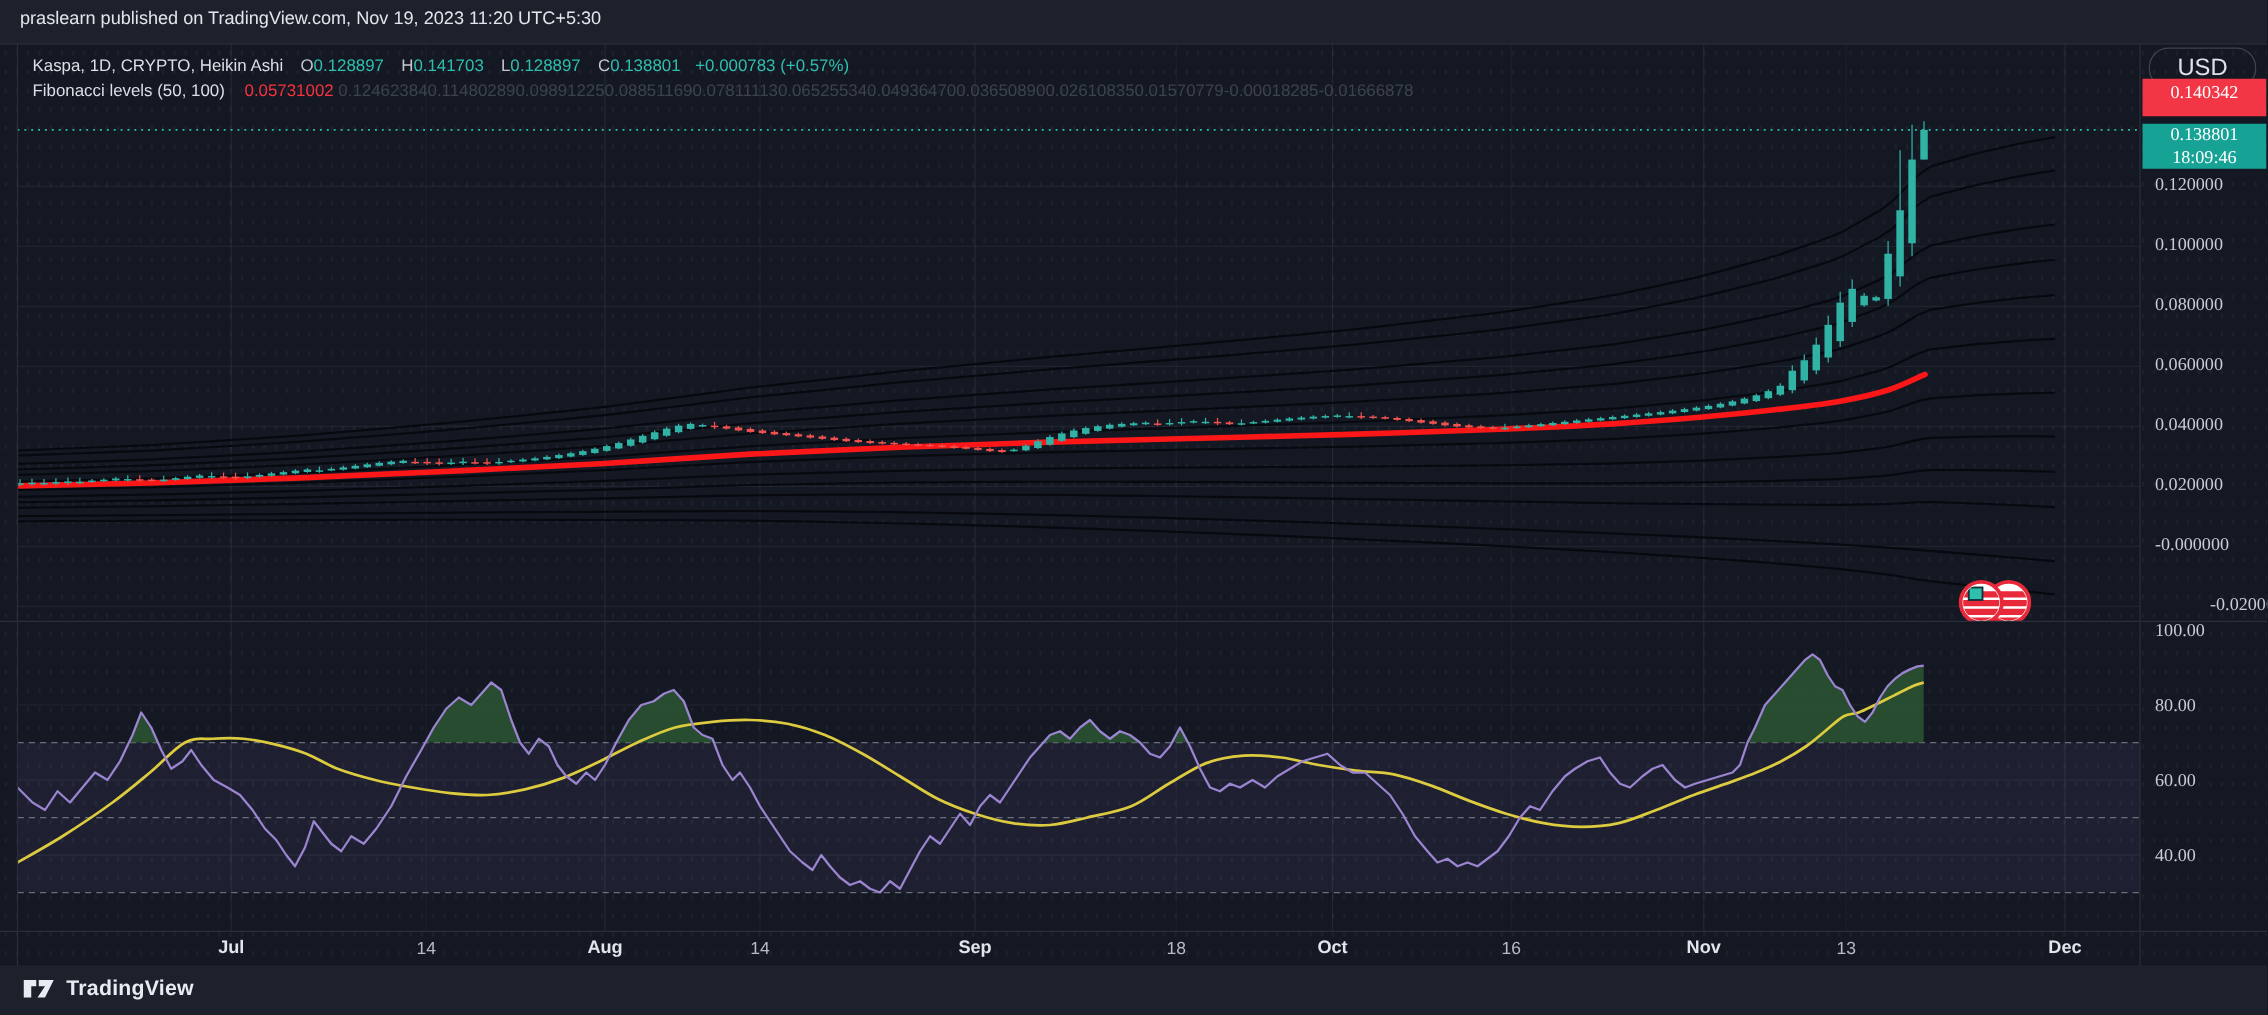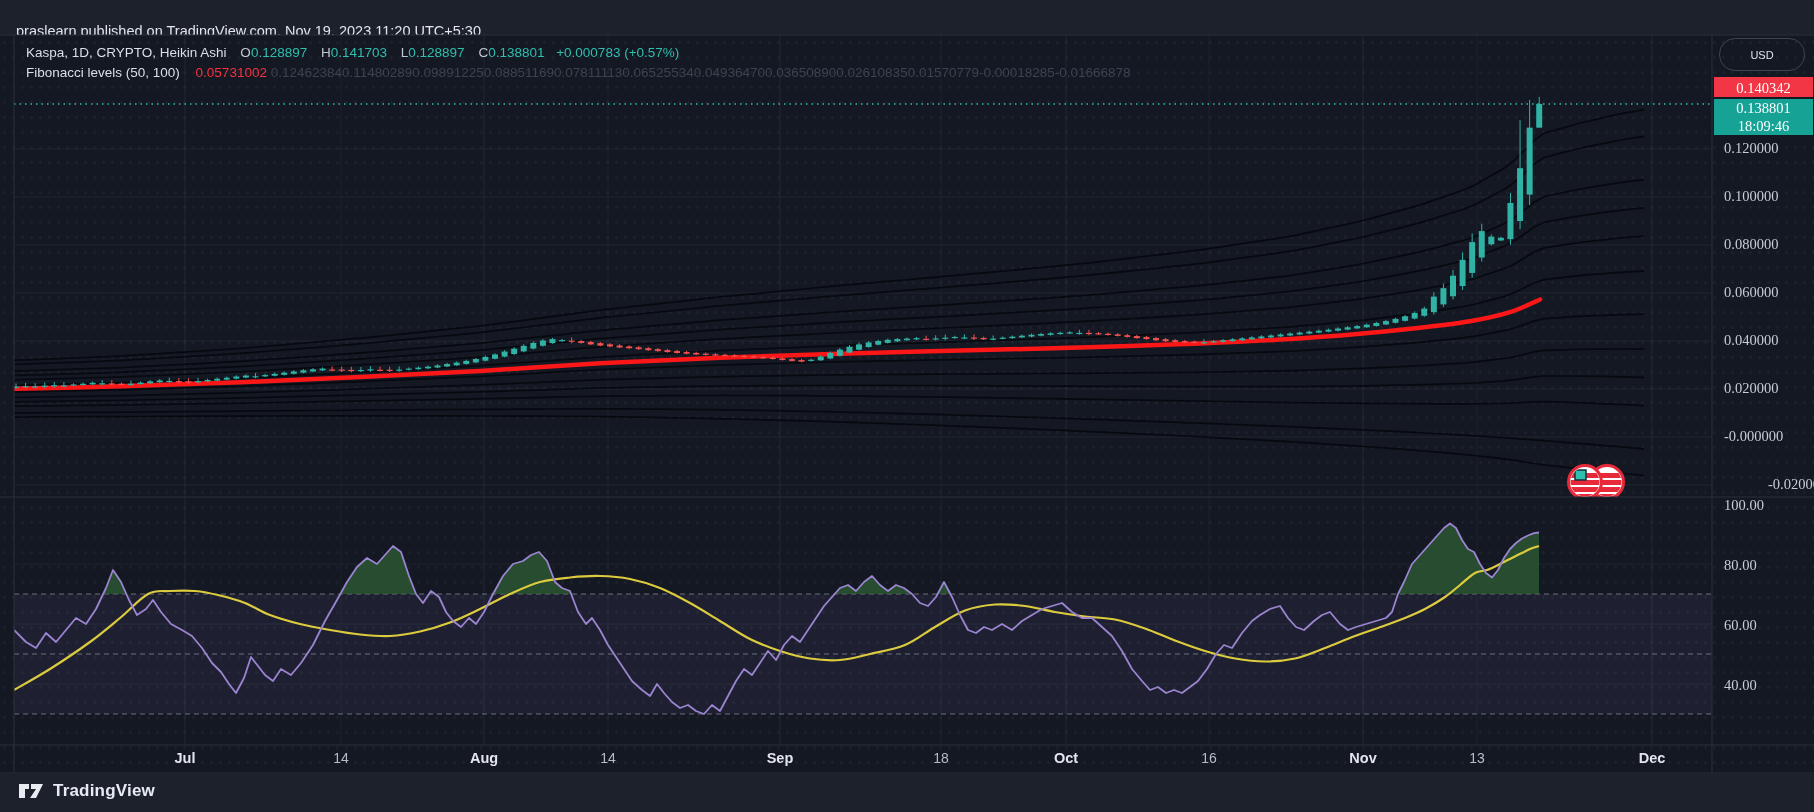--- a/index.html
+++ b/index.html
@@ -1,18 +1,18 @@
 <!DOCTYPE html>
 <html><head>
 <meta charset="utf-8">
 <style>
   html,body{margin:0;padding:0;background:#10141d;}
   .stage{position:relative;width:1814px;height:812px;overflow:hidden;
          font-family:"Liberation Sans",sans-serif;background:#1c212c;}
-  .top-bar{position:absolute;left:0;top:16px;width:1528px;height:35px;background:#1c212c;}
+  .top-bar{position:absolute;left:0;top:0;width:1528px;height:35px;background:#1c212c;}
   .top-bar .t{position:absolute;left:16px;top:7px;font-size:14.5px;font-weight:500;color:#e2e5ec;}
   .chart-bg{position:absolute;left:0;top:35px;width:1814px;height:738px;background:#141823;}
   .chart-bg::after{content:'';position:absolute;inset:0;pointer-events:none;
          background-image:radial-gradient(rgba(190,200,220,0.05) 1px,transparent 1.3px);
          background-size:9px 15px;}
   #chart-svg{position:absolute;left:0;top:0;width:1814px;height:812px;}
   .bottom-bar{position:absolute;left:0;top:773px;width:1814px;height:39px;background:#1c212c;}
   .brand{position:absolute;left:18px;top:7px;display:flex;align-items:center;gap:9px;}
   .brand .txt{font-size:17px;font-weight:600;color:#e8ebf2;letter-spacing:.2px;}
   
@@ -23,27 +23,27 @@
   .lg .k{color:#c2c7d2;margin-left:10px;}
   .lg .v{color:#2fbfae;}
   .lg .chg{color:#2fbfae;margin-left:8px;text-align:right;}
   .lg .fibp{color:#f7323f;margin-left:12px;}
   #fibVals span{color:#3d424f;margin-left:0;}
   .lg .rsiv{color:#a78fd8;margin-left:10px;}
   .lg .rsis{color:#dfcb43;margin-left:10px;}
   #rsiEmpties span{color:#9aa0ad;margin-left:14px;font-size:14.5px;}
   
   .usd{position:absolute;left:1719px;top:38px;width:84px;height:31px;border:1px solid #3e434e;
-       border-radius:16px;color:#dfe2ea;font-size:11px;display:flex;align-items:center;
+       border-radius:16px;color:#dfe2ea;font-size:19px;display:flex;align-items:center;
        justify-content:center;z-index:5;cursor:pointer;background:transparent;}
   .ptick{position:absolute;left:1724px;width:88px;font-family:"Liberation Serif",serif;
          font-size:14.5px;color:#c8ccd6;z-index:3;}
   .badge{position:absolute;left:1714px;width:99px;text-align:center;z-index:6;
          font-family:"Liberation Serif",serif;font-size:14.5px;color:#fff;}
-  .badge-red{top:77px;height:20px;line-height:22px;background:#f23645;}
+  .badge-red{top:63px;height:30px;line-height:22px;background:#f23645;}
   .badge-teal{top:99px;height:36px;background:#17a296;}
   .badge-teal div{height:18px;line-height:18px;}
   
   .ttick{position:absolute;top:750px;transform:translateX(-50%);font-size:14px;color:#b6bbc7;z-index:3;}
   .ttick.major{color:#e2e5ec;font-weight:700;font-size:14.5px;}
 </style>
 </head>
 <body>
 
 <div class="stage">

